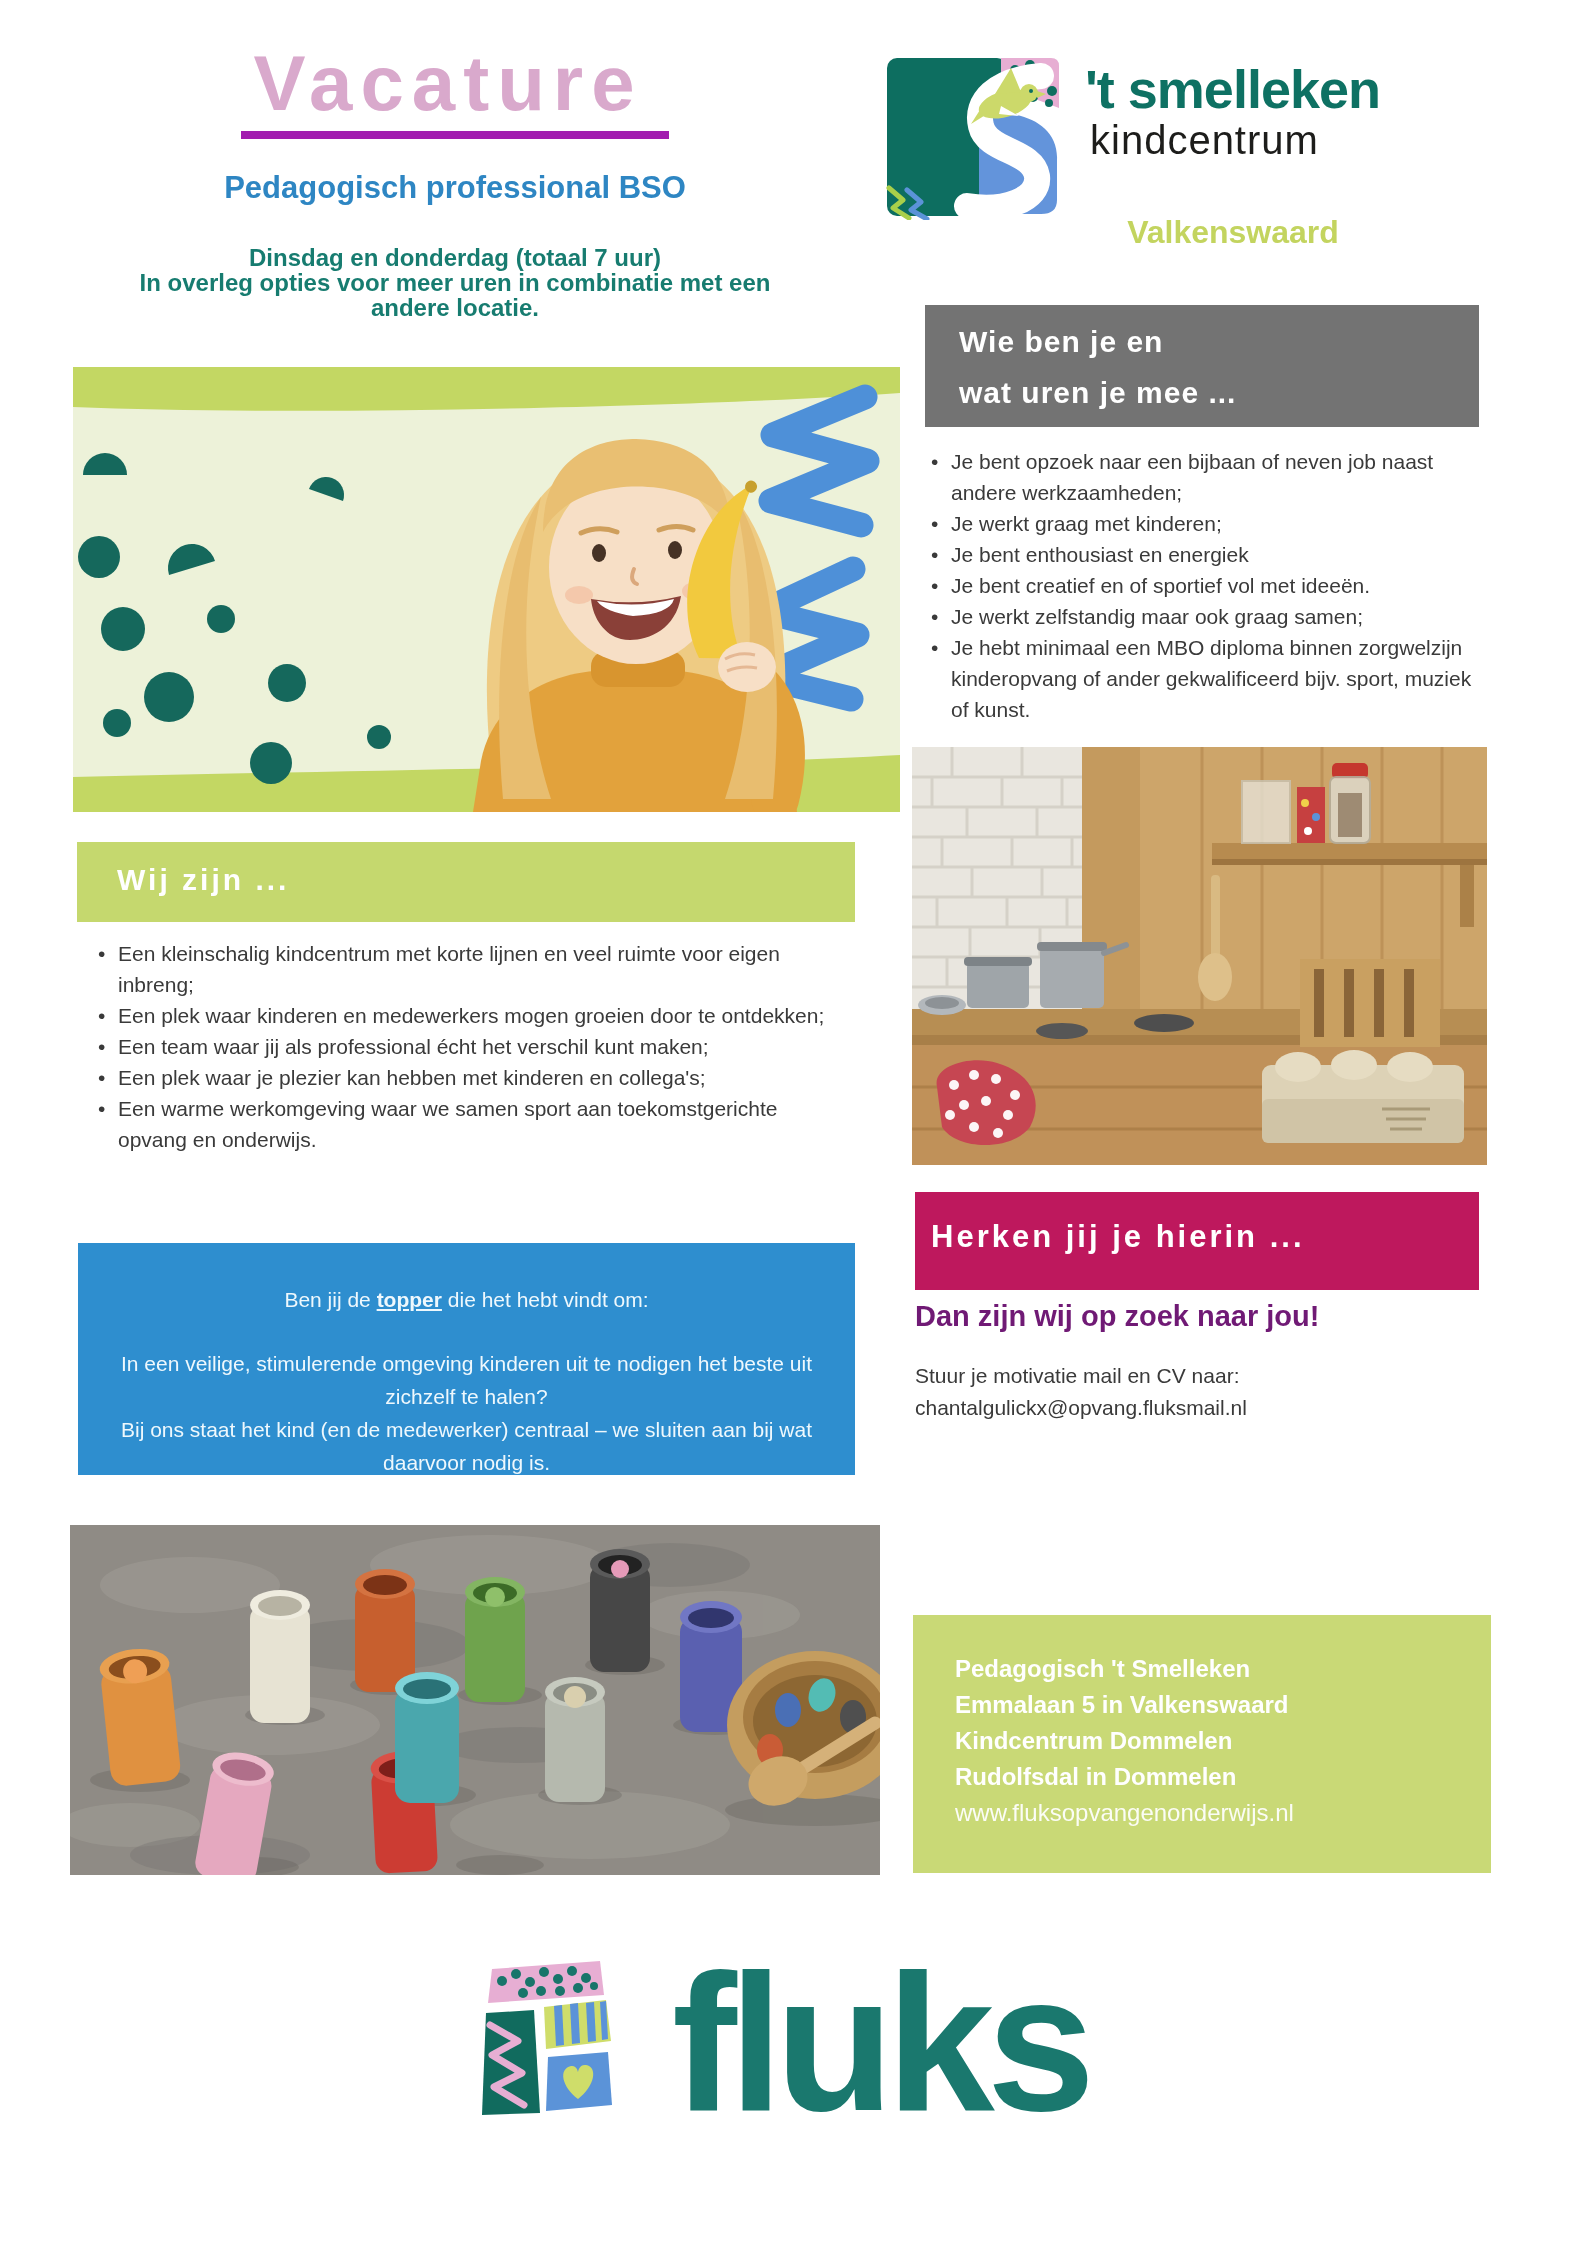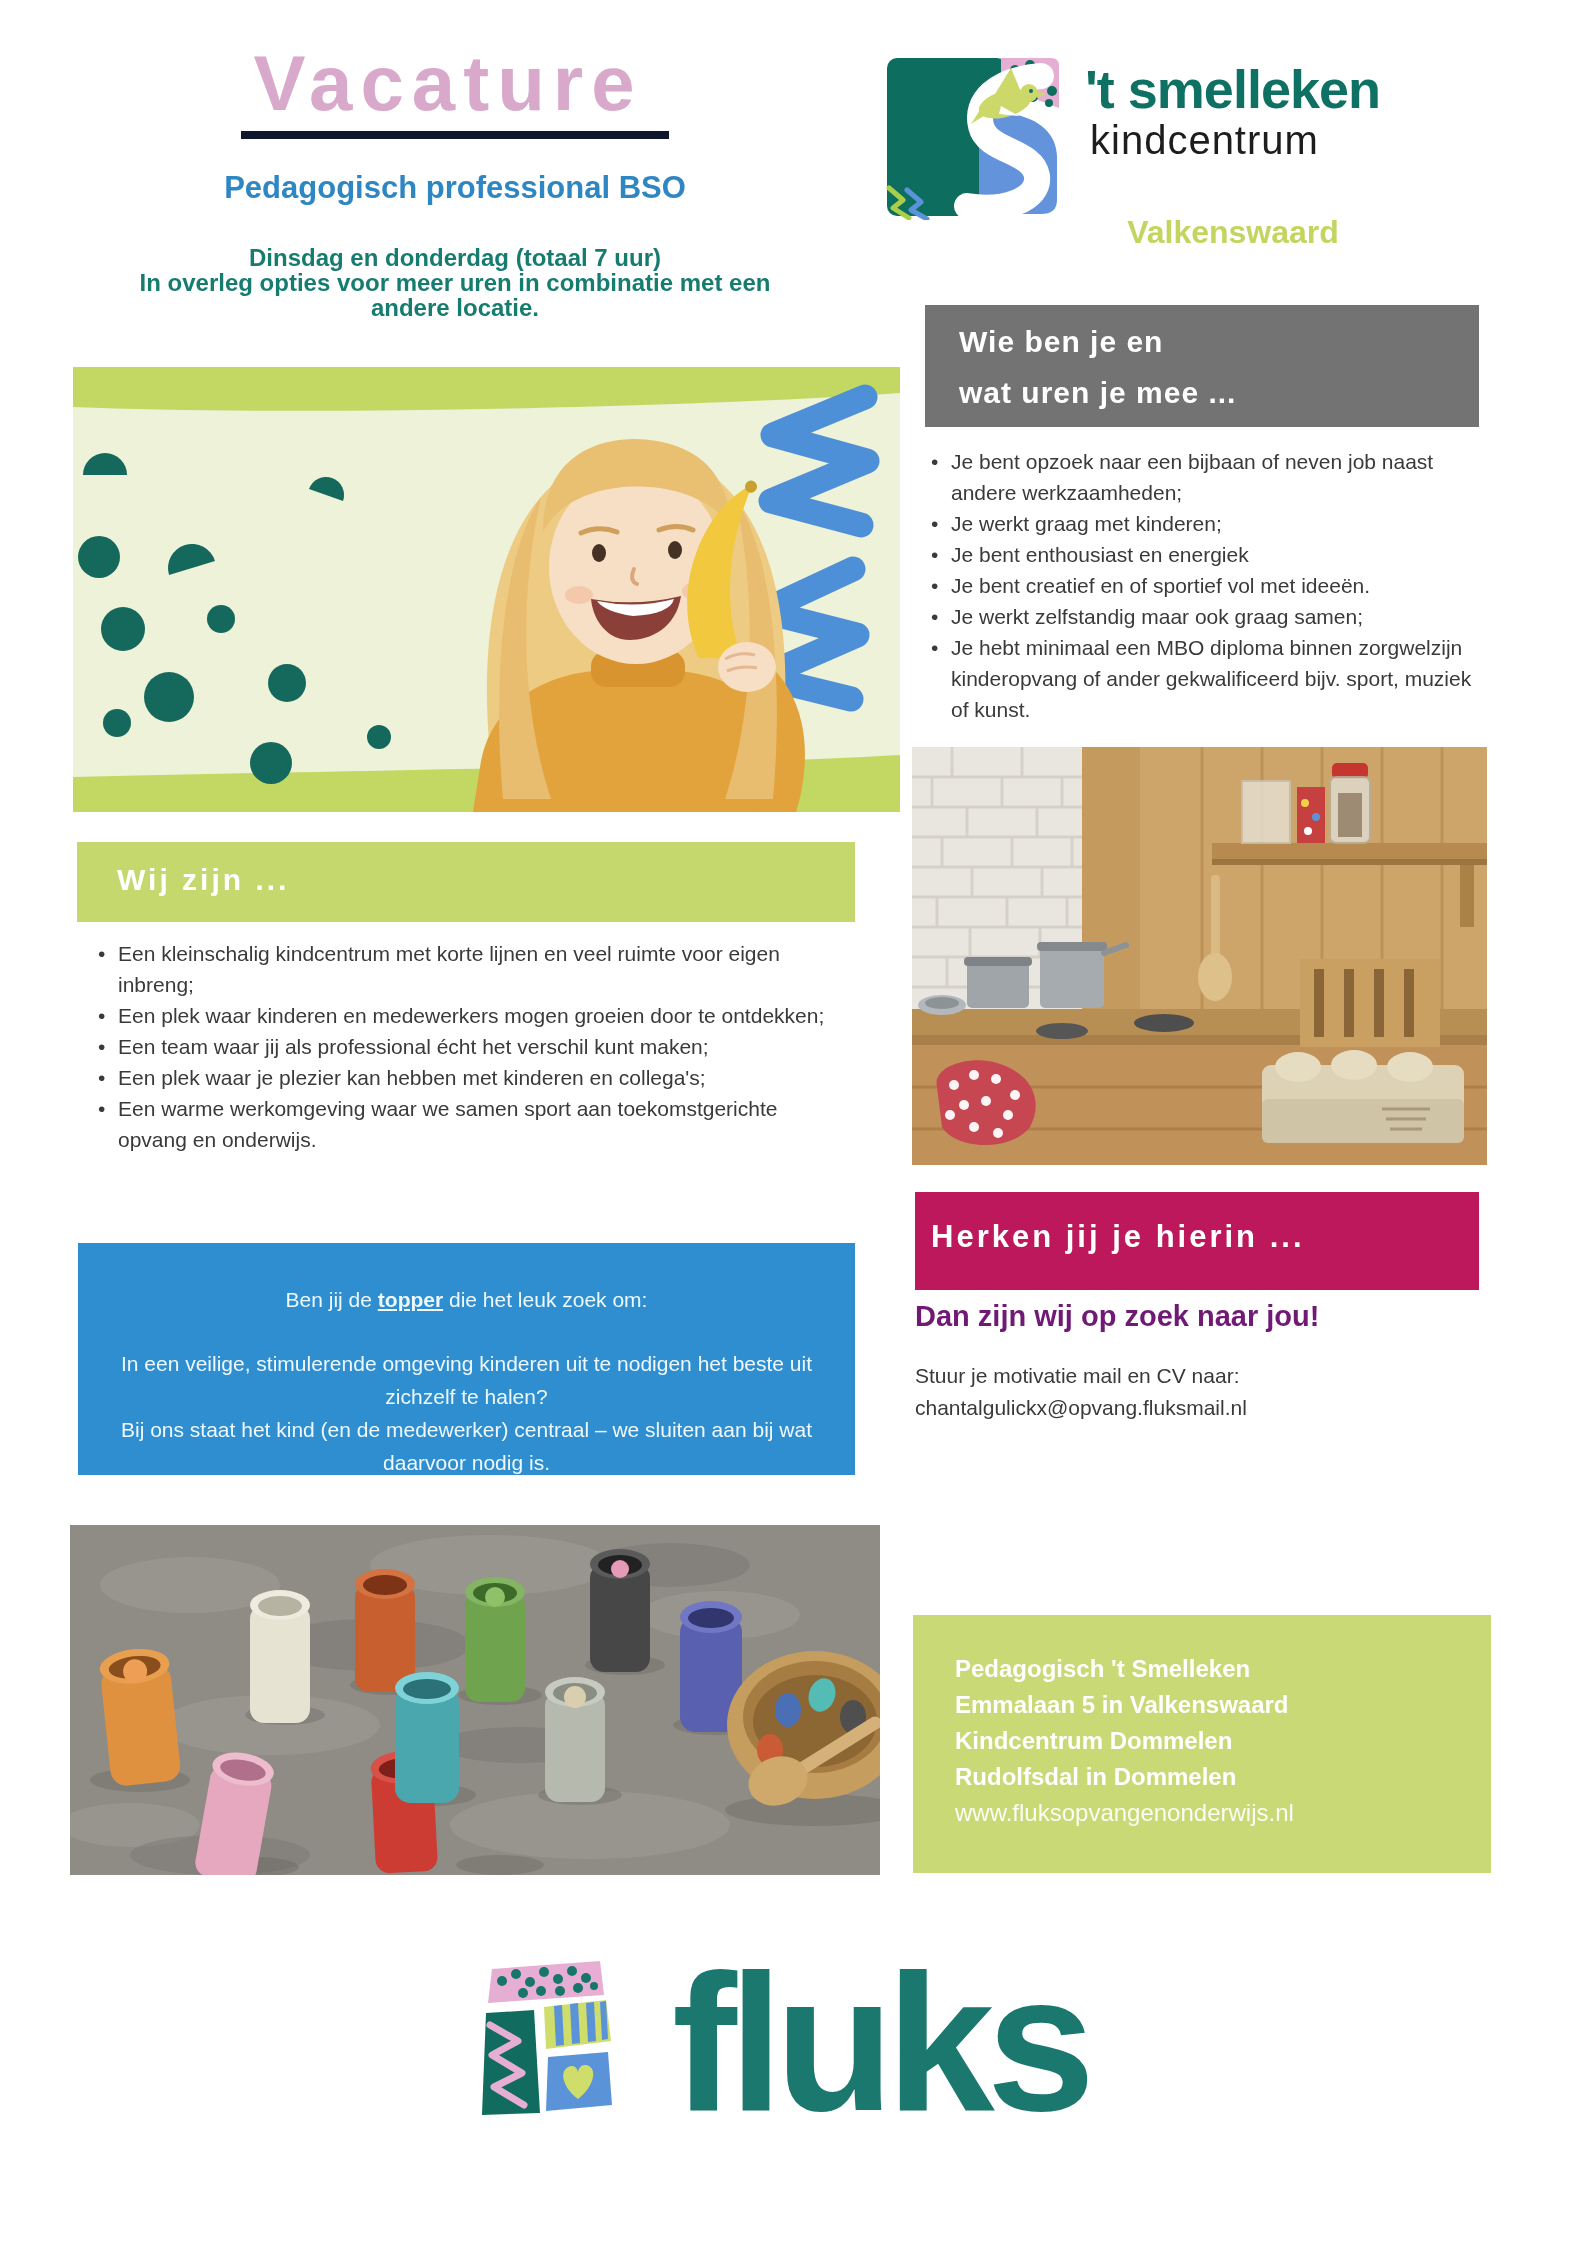--- a/index.html
+++ b/index.html
@@ -5,21 +5,21 @@
   * { margin:0; padding:0; box-sizing:border-box; }
   html,body { background:#ffffff; }
   .page {
     position:relative; width:1587px; height:2245px; background:#ffffff;
     font-family:"Liberation Sans", sans-serif; overflow:hidden;
   }
   
   .title-wrap { position:absolute; left:40px; top:40px; width:830px; text-align:center; }
   .title-text {
     display:inline-block; font-size:78px; font-weight:700; letter-spacing:8px;
-    color:#d9a9cc; border-bottom:8px solid #0f172a; padding:0 26px 4px 12px; line-height:1.12;
+    color:#d9a9cc; border-bottom:8px solid #a21caf; padding:0 26px 4px 12px; line-height:1.12;
   }
   .subtitle {
     position:absolute; left:40px; top:170px; width:830px; text-align:center;
     font-size:31px; font-weight:700; color:#2e86c3;
   }
   .schedule {
     position:absolute; left:20px; top:245px; width:870px; text-align:center;
     font-size:24px; font-weight:700; color:#177c70; line-height:25px;
   }
   
@@ -189,21 +189,21 @@
   </section>
   <ul class="blist we-list">
     <li>Een kleinschalig kindcentrum met korte lijnen en veel ruimte voor eigen inbreng;</li>
     <li>Een plek waar kinderen en medewerkers mogen groeien door te ontdekken;</li>
     <li>Een team waar jij als professional écht het verschil kunt maken;</li>
     <li>Een plek waar je plezier kan hebben met kinderen en collega's;</li>
     <li>Een warme werkomgeving waar we samen sport aan toekomstgerichte opvang en onderwijs.</li>
   </ul>
 
   <section class="topper-box">
-    <p class="topper-intro"><span>Ben jij de </span><b class="u">topper</b><span> die het leuk zoek om:</span></p>
+    <p class="topper-intro"><span>Ben jij de </span><b class="u">topper</b><span> die het hebt vindt om:</span></p>
     <p class="topper-body">In een veilige, stimulerende omgeving kinderen uit te nodigen het beste uit zichzelf te halen?</p>
     <p>Bij ons staat het kind (en de medewerker) centraal – we sluiten aan bij wat daarvoor nodig is.</p>
   </section>
 
   <svg class="photo-kitchen" viewBox="0 0 575 418" preserveAspectRatio="none">
     <rect width="575" height="418" fill="#c9a268"></rect>
     <g>
       <rect x="0" y="0" width="170" height="262" fill="#e9e6df"></rect>
       <g stroke="#d5d1c8" stroke-width="3">
         <path d="M0,30 H170 M0,60 H170 M0,90 H170 M0,120 H170 M0,150 H170 M0,180 H170 M0,210 H170 M0,240 H170"></path>

